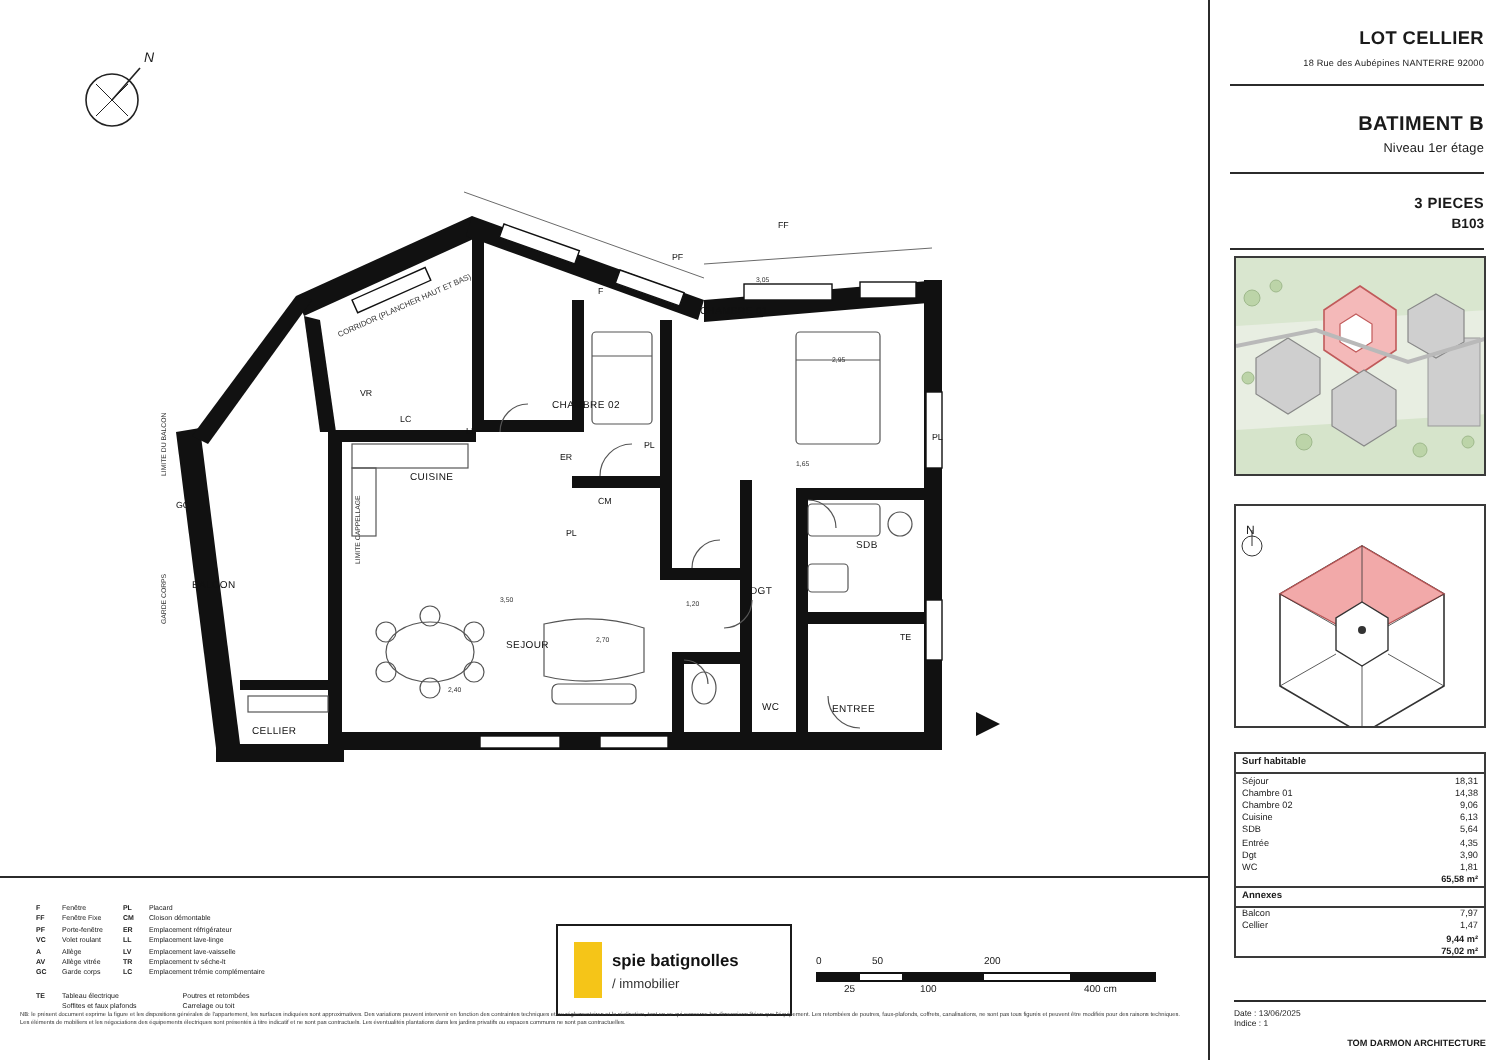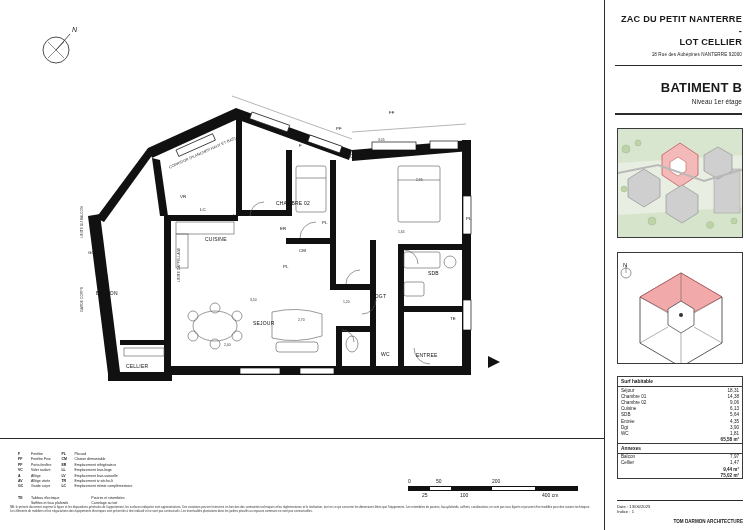--- a/index.html
+++ b/index.html
@@ -31,21 +31,21 @@
   .title-block .t1 {
     font-size:9.2px; font-weight:bold; letter-spacing:.2px; line-height:11.5px;
     text-align:right;
   }
   .title-block .addr {
     font-size:4.6px; text-align:right; margin-top:3px; color:#222; letter-spacing:.1px;
   }
   .sep-line { height:1px; background:#2b2b2b; margin:8px 0 0 0; }
 
   .bat-block { text-align:right; padding:8px 8px 0 10px; }
-  .bat-block .b1 { font-size:13px; font-weight:bold; letter-spacing:.2px; }
+  .bat-block .b1 { font-size:10px; font-weight:bold; letter-spacing:.2px; }
   .bat-block .b2 { font-size:6.4px; margin-top:3px; letter-spacing:.1px; }
 
   .pieces-block { text-align:right; padding:10px 8px 8px 10px; }
   .pieces-block .p1 { font-size:7.4px; font-weight:bold; letter-spacing:.2px; }
   .pieces-block .p2 { font-size:6.8px; font-weight:bold; margin-top:3px; }
 
   
   .thumb {
     position:absolute; left:617px; width:126px; border:0.8px solid #3a3a3a;
     background:#eef0ea; overflow:hidden;
@@ -369,20 +369,25 @@
             <span>Poutres et retombées</span>
           </div>
         <div class="row">
             <span class="code"></span>
             <span>Carrelage ou toit</span>
           </div>
       </div>
     </div>
   </div>
 
+  <div class="logo">
+    <div class="bar"></div>
+    <div class="l1">spie batignolles</div>
+    <div class="l2">/ immobilier</div>
+  </div>
 
   <div class="scalebar">
     <div class="nums-top">
       <span style="left:0px;">0</span>
       <span style="left:28px;">50</span>
       <span style="left:84px;">200</span>
     </div>
     <div class="sb-track">
       <div style="width:21px;background:#111;"></div>
       <div style="width:21px;background:#fff;"></div>
@@ -395,33 +400,36 @@
       <span style="left:52px;">100</span>
       <span style="left:134px;">400 cm</span>
     </div>
   </div>
 
   <div class="disclaimer">NB: le présent document exprime la figure et les dispositions générales de l'appartement, les surfaces indiquées sont approximatives. Des variations peuvent intervenir en fonction des contraintes techniques et/ou réglementaires et la réalisation, tant en ce qui concerne les dimensions litées que l'équipement. Les retombées de poutres, faux-plafonds, coffrets, canalisations, ne sont pas tous figurés et peuvent être modifiés pour des raisons techniques. Les éléments de mobiliers et les négociations des équipements électriques sont présentés à titre indicatif et ne sont pas contractuels. Les éventualités plantations dans les jardins privatifs ou espaces communs ne sont pas contractuelles.</div>
 
   <div class="rcol">
 
     <div class="title-block">
-      <div class="t1">ZAC DU PETIT NANTERRE -</div>
       <div class="t1">LOT CELLIER</div>
       <div class="addr">18 Rue des Aubépines NANTERRE 92000</div>
       <div class="sep-line"></div>
     </div>
 
     <div class="bat-block">
       <div class="b1">BATIMENT B</div>
       <div class="b2">Niveau 1er étage</div>
     </div>
 
     <div style="height:1px;background:#2b2b2b;margin:8px 8px 0 10px;"></div>
 
+    <div class="pieces-block">
+      <div class="p1">3 PIECES</div>
+      <div class="p2">B103</div>
+    </div>
 
     <div style="height:1px;background:#2b2b2b;margin:0 8px 0 10px;"></div>
   </div>
 
   <div class="thumb" id="thumb1">
     <svg width="126" height="110" viewBox="0 0 126 110">
       <rect width="126" height="110" fill="#e8eee2"></rect>
       <path d="M0 0 L126 0 L126 26 L0 34 Z" fill="#d9e6cf"></path>
       <path d="M0 86 L126 78 L126 110 L0 110 Z" fill="#d6e4cb"></path>
       <rect x="96" y="40" width="26" height="44" fill="#cfcfcf" stroke="#999" stroke-width="0.5"></rect>

